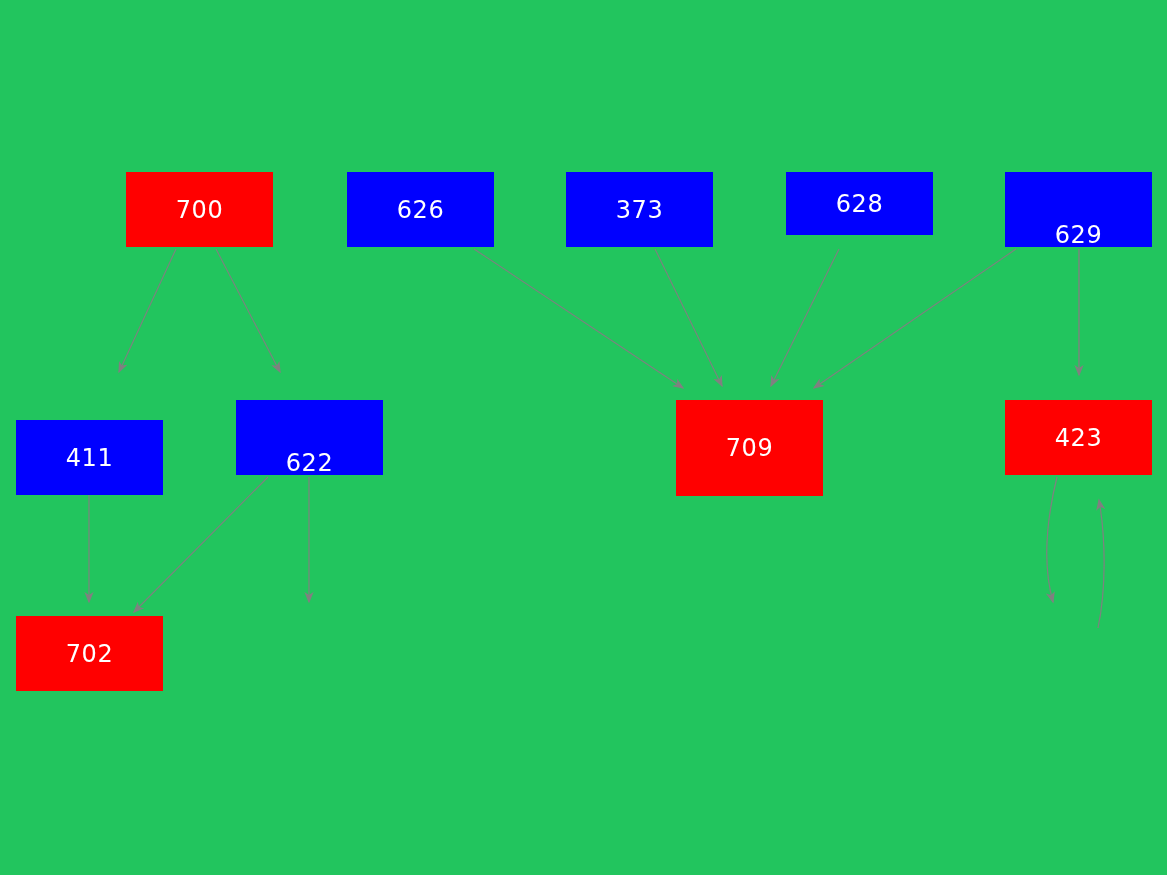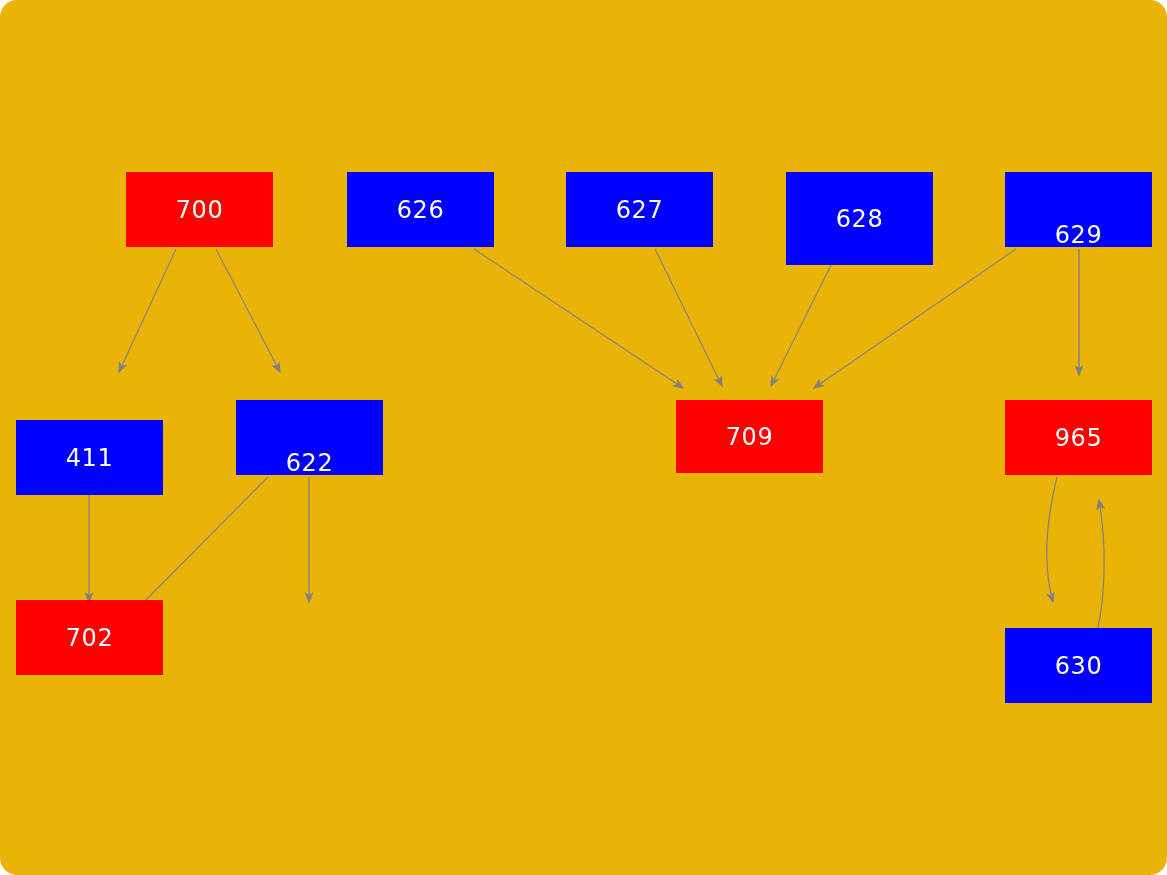--- a/index.html
+++ b/index.html
@@ -10,22 +10,21 @@
   body {
     width: 1167px;
     height: 875px;
     font-family: "DejaVu Sans", "Liberation Sans", sans-serif;
     overflow: hidden;
   }
   #graph-canvas {
     position: relative;
     width: 1167px;
     height: 875px;
-    background: #eab308;
-    border-radius: 17px;
+    background: #22c55e;
   }
   #edge-layer {
     position: absolute;
     left: 0;
     top: 0;
     width: 1167px;
     height: 875px;
     pointer-events: none;
   }
   .graph-node {
@@ -85,49 +84,46 @@
 
   <div class="graph-node" style="left:126px; top:172px; width:147px; height:75px; background:#ff0000;">
     <span class="node-label">700</span>
   </div>
 
   <div class="graph-node" style="left:347px; top:172px; width:147px; height:75px; background:#0000ff;">
     <span class="node-label">626</span>
   </div>
 
   <div class="graph-node" style="left:566px; top:172px; width:147px; height:75px; background:#0000ff;">
-    <span class="node-label">627</span>
+    <span class="node-label">373</span>
   </div>
 
-  <div class="graph-node" style="left:786px; top:172px; width:147px; height:93px; background:#0000ff;">
+  <div class="graph-node" style="left:786px; top:172px; width:147px; height:63px; background:#0000ff;">
     <span class="node-label">628</span>
   </div>
 
   <div class="graph-node" style="left:1005px; top:172px; width:147px; height:75px; background:#0000ff;align-items:flex-end;">
     <span class="node-label">629</span>
   </div>
 
   <div class="graph-node" style="left:16px; top:400px; width:147px; height:75px; background:#0000ff;margin-top:20px;">
     <span class="node-label">411</span>
   </div>
 
   <div class="graph-node" style="left:236px; top:400px; width:147px; height:75px; background:#0000ff;align-items:flex-end;">
     <span class="node-label">622</span>
   </div>
 
-  <div class="graph-node" style="left:676px; top:400px; width:147px; height:73px; background:#ff0000;">
+  <div class="graph-node" style="left:676px; top:400px; width:147px; height:96px; background:#ff0000;">
     <span class="node-label">709</span>
   </div>
 
   <div class="graph-node" style="left:1005px; top:400px; width:147px; height:75px; background:#ff0000;">
-    <span class="node-label">965</span>
+    <span class="node-label">423</span>
   </div>
 
-  <div class="graph-node" style="left:16px; top:600px; width:147px; height:75px; background:#ff0000;">
+  <div class="graph-node" style="left:16px; top:616px; width:147px; height:75px; background:#ff0000;">
     <span class="node-label">702</span>
   </div>
 
 
-  <div class="graph-node" style="left:1005px; top:628px; width:147px; height:75px; background:#0000ff;">
-    <span class="node-label">630</span>
-  </div>
 
 </div>
 
 </body></html>

